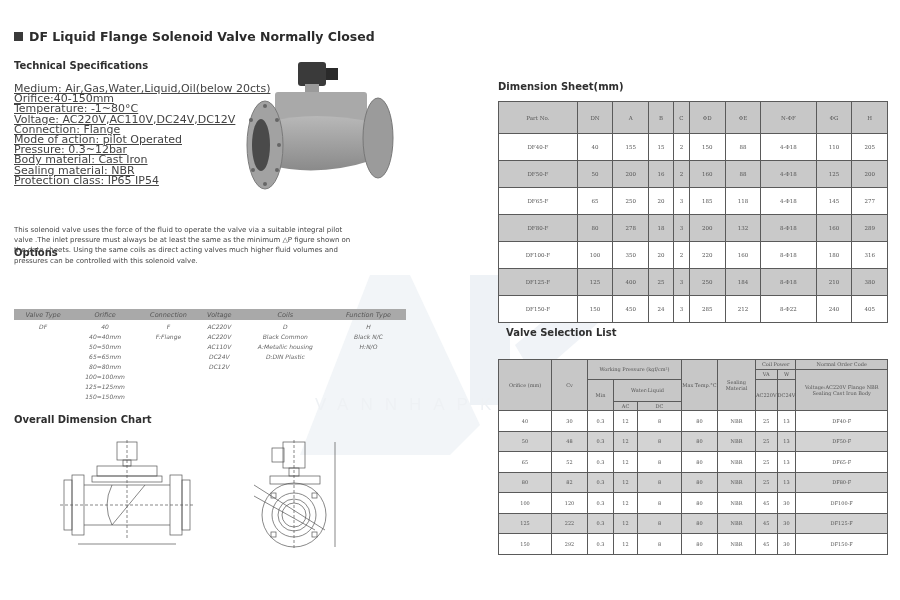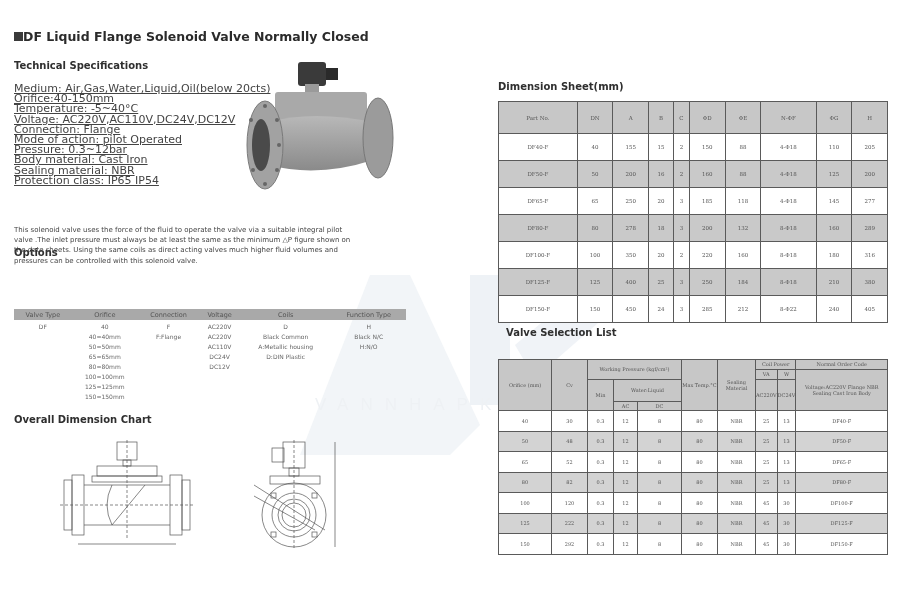--- a/index.html
+++ b/index.html
@@ -2,32 +2,32 @@
 <html><head>
 <meta charset="utf-8">
 <style>
   * { box-sizing: border-box; margin: 0; padding: 0; }
   html, body { width: 900px; height: 600px; background: #ffffff; overflow: hidden; }
   body { position: relative; font-family: "DejaVu Sans", sans-serif; color: #333; }
 
   .watermark { position: absolute; left: 280px; top: 255px; width: 360px; height: 210px; pointer-events: none; }
   .wm-text { position: absolute; left: 315px; top: 395px; font-family: "Liberation Sans", sans-serif; font-size: 17px; letter-spacing: 12px; color: #eef1f4; }
 
-  .main-title { position: absolute; left: 14px; top: 29px; font-size: 12.5px; font-weight: bold; color: #2b2b2b; display: flex; align-items: center; }
+  .main-title { position: absolute; left: 14px; top: 29px; font-size: 12.5px; font-weight: bold; color: #2b2b2b; display: flex; align-items: center; gap: 6px; }
   .main-title .sq { width: 9px; height: 9px; background: #3a3a3a; display: inline-block; }
 
   .h2 { position: absolute; font-size: 10px; font-weight: bold; color: #2f2f2f; }
 
   .spec-list { position: absolute; left: 14px; top: 84px; font-size: 11px; line-height: 10.2px; color: #444; text-decoration: underline; }
 
   .valve-photo { position: absolute; left: 233px; top: 60px; width: 170px; height: 130px; }
 
   .options-text { position: absolute; left: 14px; top: 225px; width: 345px; font-size: 7px; line-height: 10.2px; color: #444; }
 
-  .order-table { position: absolute; left: 14px; top: 309px; width: 392px; border-collapse: collapse; font-size: 6px; color: #666; }
+  .order-table { position: absolute; left: 14px; top: 309px; width: 392px; border-collapse: collapse; font-size: 6px; color: #666; font-style: italic; }
   .order-table th { background: #a9a9a9; color: #555; font-weight: normal; font-size: 6.5px; height: 11px; }
   .order-table td { text-align: center; vertical-align: top; padding-top: 2px; }
   .order-table td div { height: 10px; line-height: 10px; }
 
   .drawings { position: absolute; left: 60px; top: 440px; width: 320px; height: 115px; }
 
   .dim-table { position: absolute; left: 498px; top: 101px; width: 390px; border-collapse: collapse; font-family: "DejaVu Serif", serif; font-size: 5.5px; color: #555; }
   .dim-table th, .dim-table td { border: 1px solid #5a5a5a; text-align: center; height: 27px; }
   .dim-table th { background: #c7c7c7; font-weight: normal; height: 32px; }
   .dim-table tr.shade td { background: #c9c9c9; }
@@ -51,21 +51,21 @@
 
 <div class="main-title">
   <span class="sq"></span>
   <span>DF Liquid Flange Solenoid Valve Normally Closed</span>
 </div>
 
 <div class="h2" style="left:14px;top:60px;">Technical Specifications</div>
 <div class="spec-list">
   <div>Medium: Air,Gas,Water,Liquid,Oil(below 20cts)</div>
   <div>Orifice:40-150mm</div>
-  <div>Temperature: -5~40°C</div>
+  <div>Temperature: -1~80°C</div>
   <div>Voltage: AC220V,AC110V,DC24V,DC12V</div>
   <div>Connection: Flange</div>
   <div>Mode of action: pilot Operated</div>
   <div>Pressure: 0.3~12bar</div>
   <div>Body material: Cast Iron</div>
   <div>Sealing material: NBR</div>
   <div>Protection class: IP65 IP54</div>
 </div>
 
 <svg class="valve-photo" viewBox="0 0 170 130">

